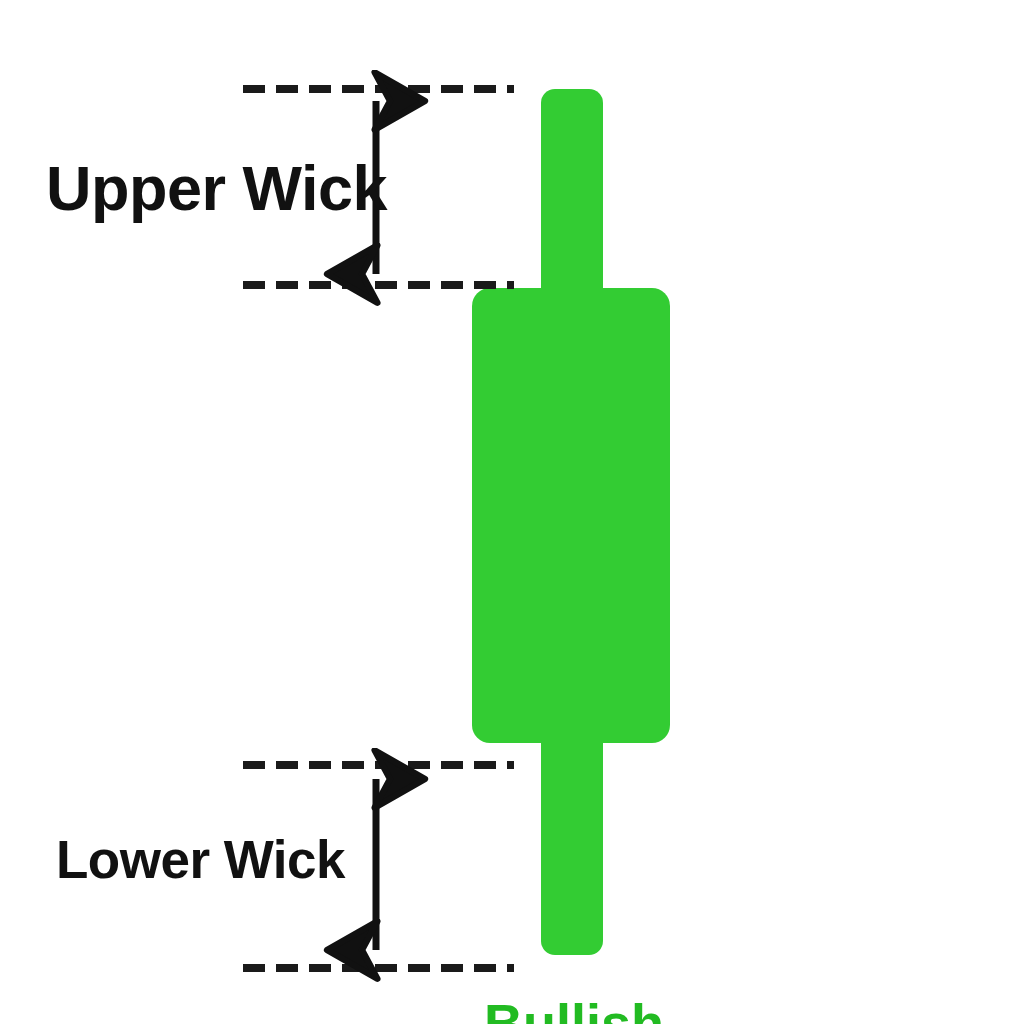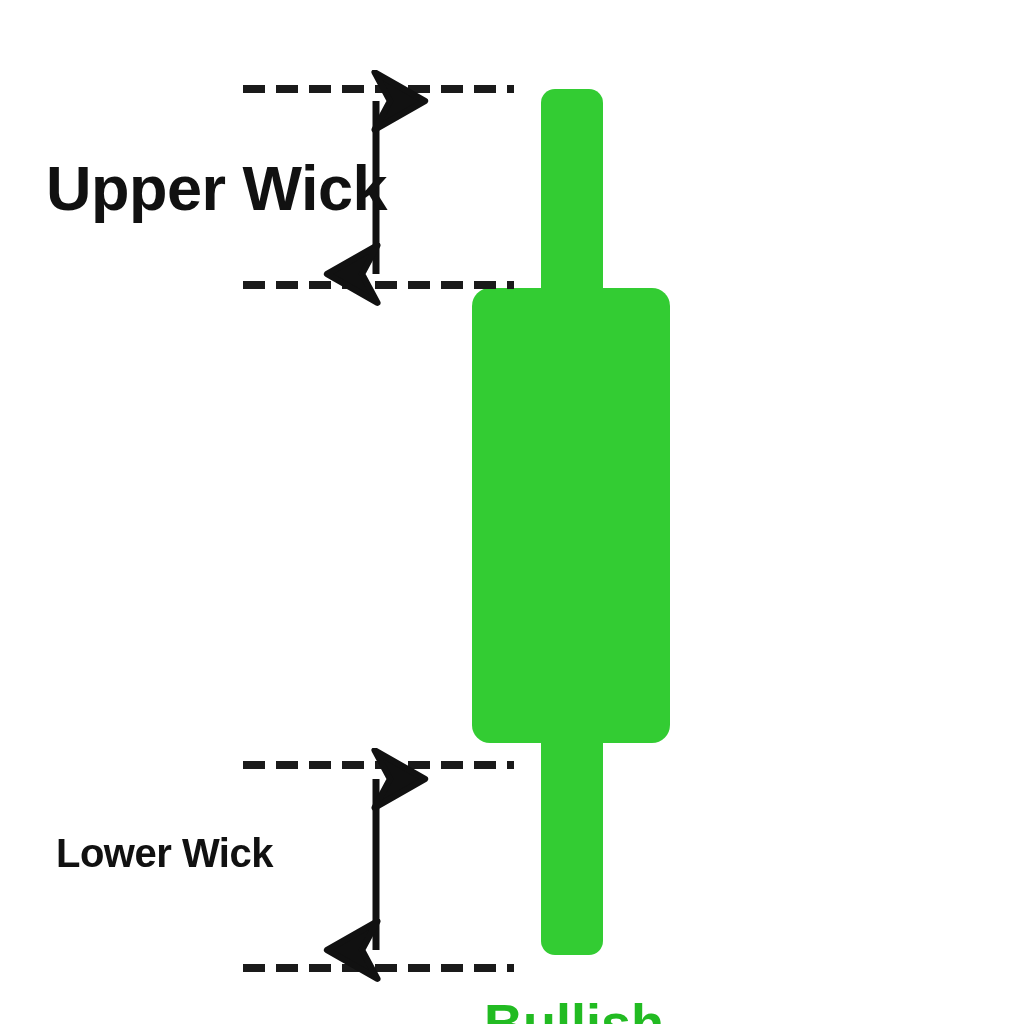--- a/index.html
+++ b/index.html
@@ -37,21 +37,21 @@
   }
   .label-upper {
     left: 46px;
     top: 157px;
     font-size: 63px;
     line-height: 1;
   }
   .label-lower {
     left: 56px;
     top: 833px;
-    font-size: 40px;
+    font-size: 53px;
     line-height: 1;
   }
   .label-caption {
     position: absolute;
     left: 484px;
     top: 996px;
     font-family: "Liberation Sans", sans-serif;
     font-weight: bold;
     font-size: 54px;
     line-height: 1;

